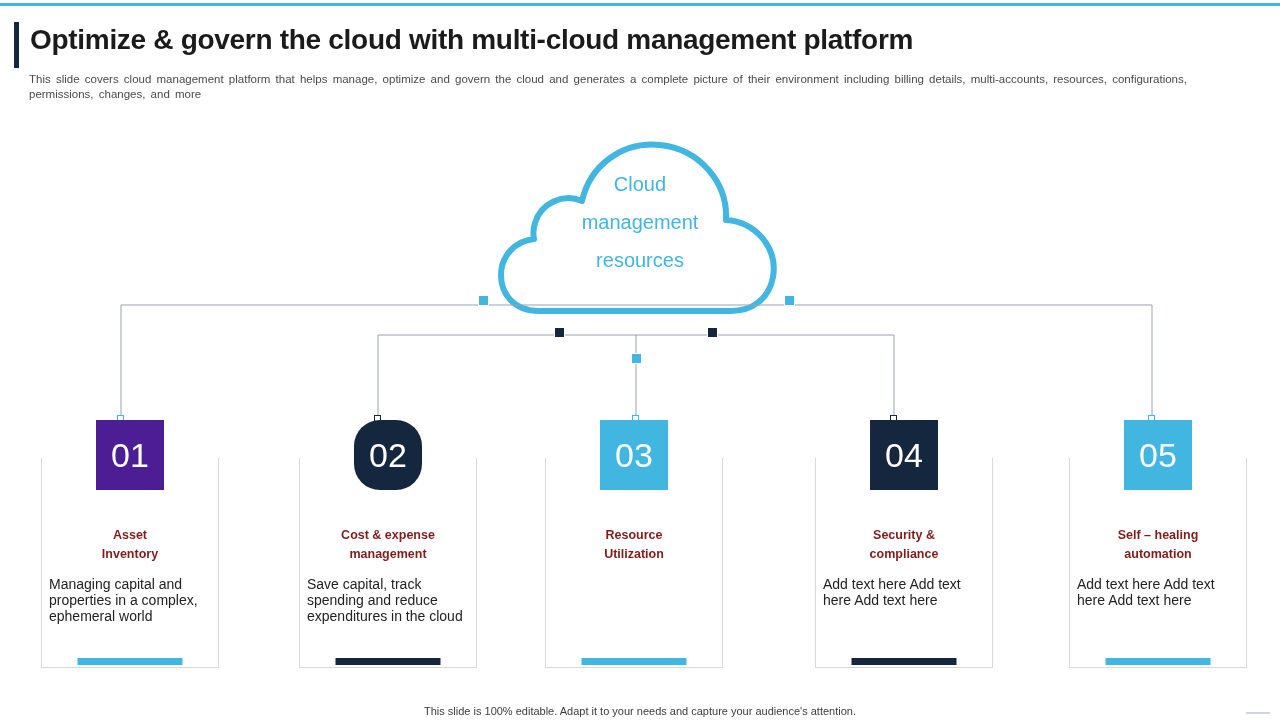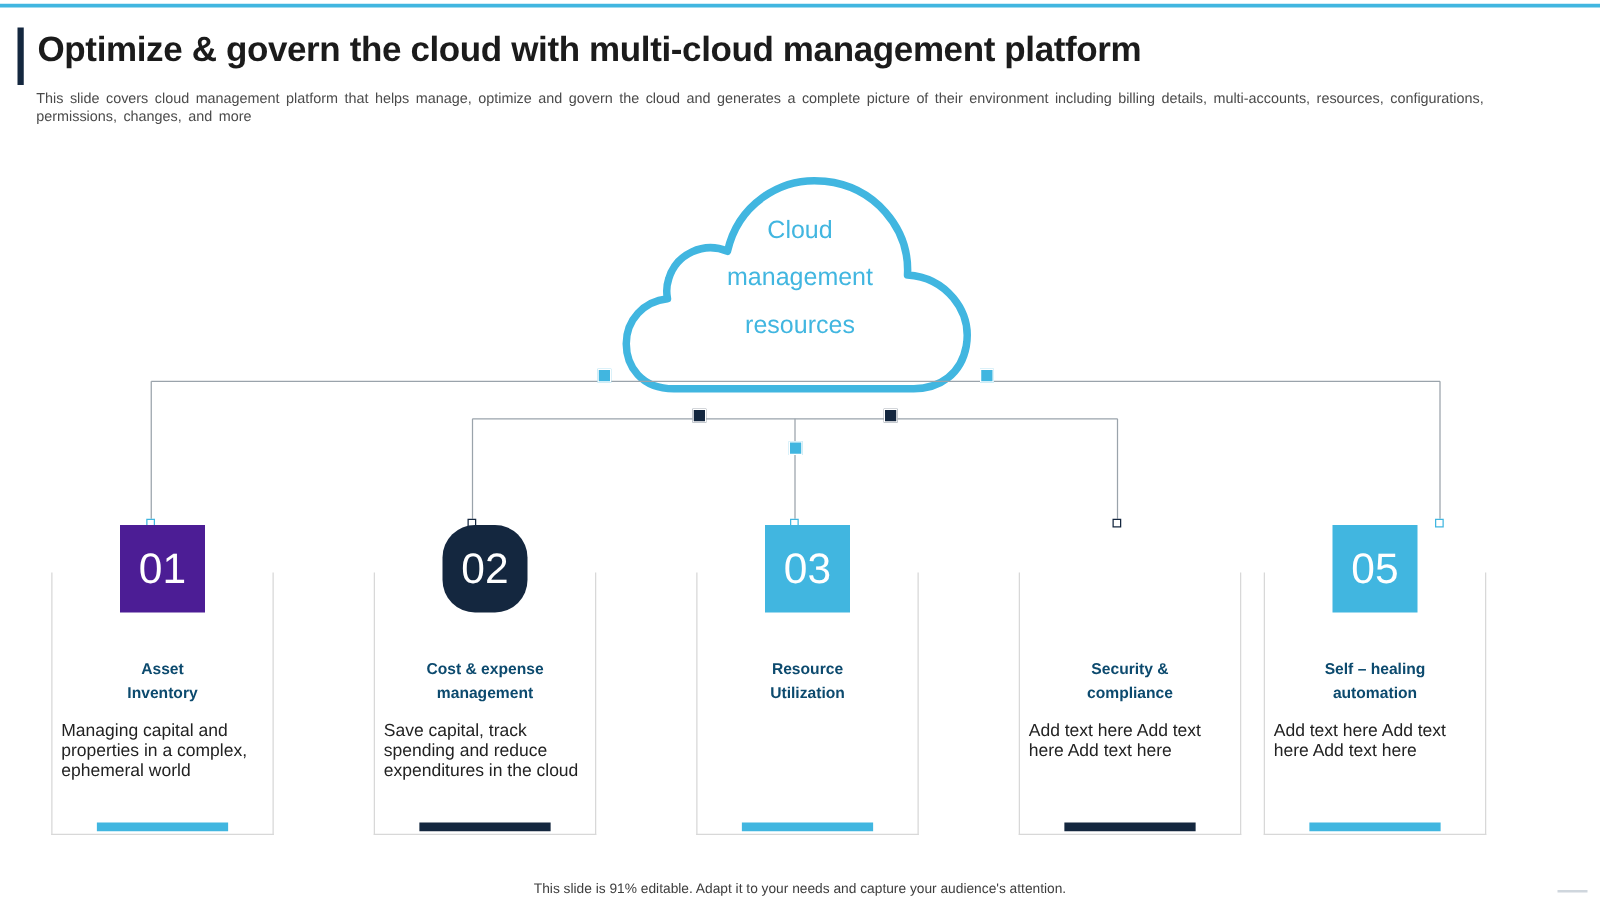--- a/index.html
+++ b/index.html
@@ -64,21 +64,21 @@
   }
   .num-badge {
     position: absolute; left: 50%; transform: translateX(-50%); top: -38px;
     width: 68px; height: 70px;
     display: flex; align-items: center; justify-content: center;
     color: #ffffff; font-size: 34px; font-weight: normal;
   }
   .card-title {
     position: absolute; left: 8px; top: 68px; width: 162px;
     text-align: center; font-size: 12.5px; font-weight: bold;
-    color: #0c4a6e; line-height: 19px;
+    color: #7f1d1d; line-height: 19px;
   }
   .card-body {
     position: absolute; left: 8px; top: 118px; width: 162px;
     font-size: 14px; color: #222; line-height: 16px;
   }
   .card-underline {
     position: absolute; left: 50%; transform: translateX(-50%); bottom: 3px;
     width: 105px; height: 7px;
   }
 
@@ -170,52 +170,55 @@
       <span>02</span>
     </div>
     <div class="card-title">
       <div>Cost &amp; expense</div>
       <div>management</div>
     </div>
     <div class="card-body">Save capital, track spending and reduce expenditures in the cloud</div>
     <div class="card-underline" style="background:#14273f;"></div>
   </div>
 
-  <div class="card" style="left:557px;padding-left:16px;">
+  <div class="card" style="left:545px;padding-left:16px;">
     <div class="card-box"></div>
     <div class="num-badge" style="background:#41b6e0;">
       <span>03</span>
     </div>
     <div class="card-title">
       <div>Resource</div>
       <div>Utilization</div>
     </div>
     <div class="card-underline" style="background:#41b6e0;"></div>
   </div>
 
   <div class="card" style="left:815px;">
     <div class="card-box"></div>
+    <div class="num-badge" style="background:#14273f;">
+      <span>04</span>
+    </div>
     <div class="card-title">
       <div>Security &amp;</div>
       <div>compliance</div>
     </div>
     <div class="card-body">Add text here Add text here Add text here</div>
     <div class="card-underline" style="background:#14273f;"></div>
   </div>
 
-  <div class="card" style="left:1011px;">
+  <div class="card" style="left:1069px;">
     <div class="card-box"></div>
     <div class="num-badge" style="background:#41b6e0;">
       <span>05</span>
     </div>
     <div class="card-title">
       <div>Self – healing</div>
       <div>automation</div>
     </div>
     <div class="card-body">Add text here Add text here Add text here</div>
     <div class="card-underline" style="background:#41b6e0;"></div>
   </div>
 
-  <div class="footer-note">This slide is 91% editable. Adapt it to your needs and capture your audience's attention.</div>
+  <div class="footer-note">This slide is 100% editable. Adapt it to your needs and capture your audience's attention.</div>
   <div class="page-num">39</div>
   <div class="page-num-rule"></div>
 
 </div>
 
 </body></html>

